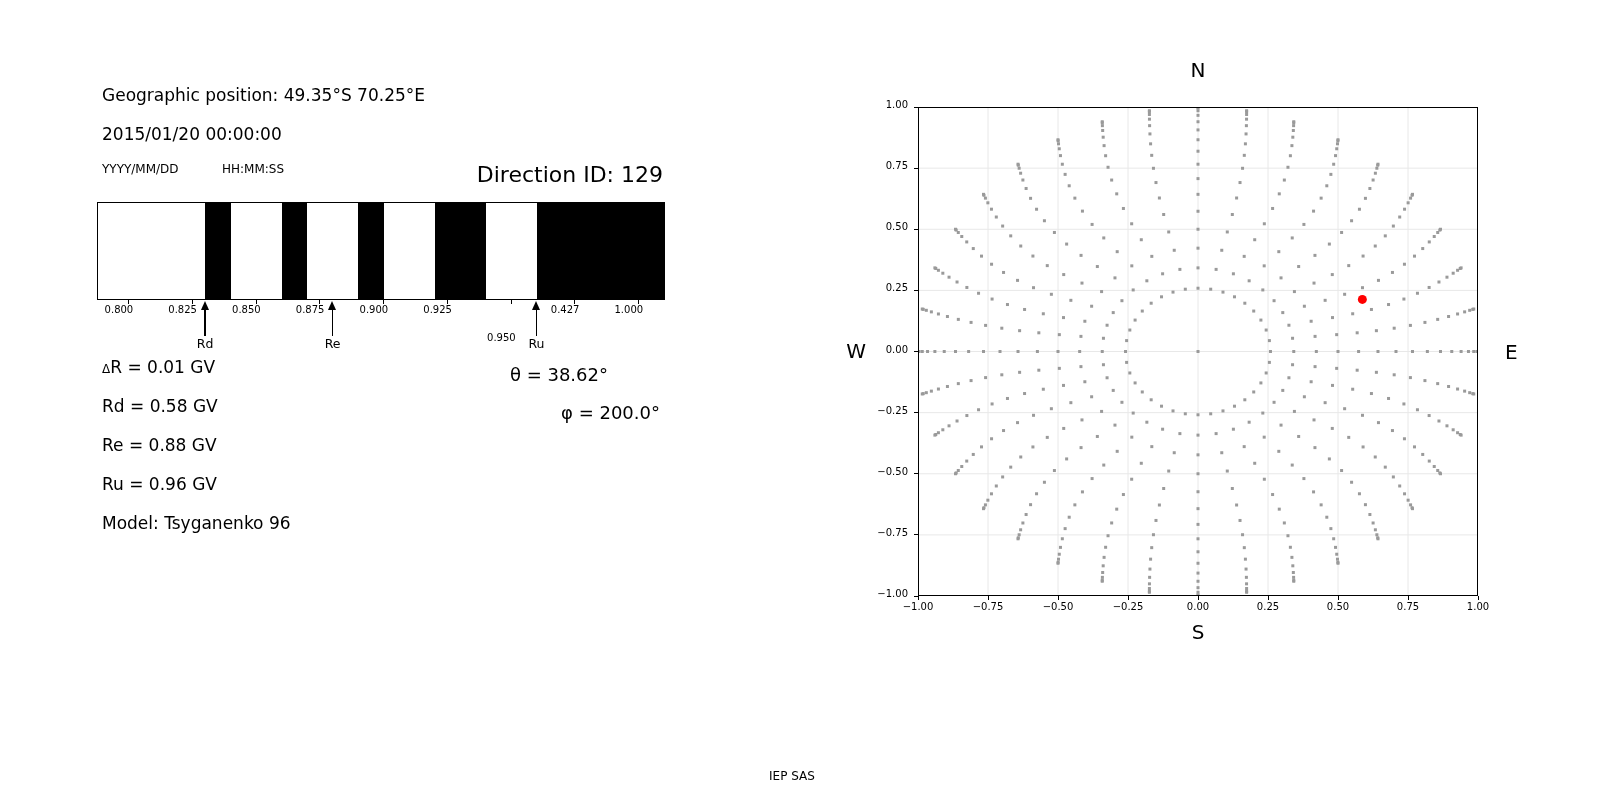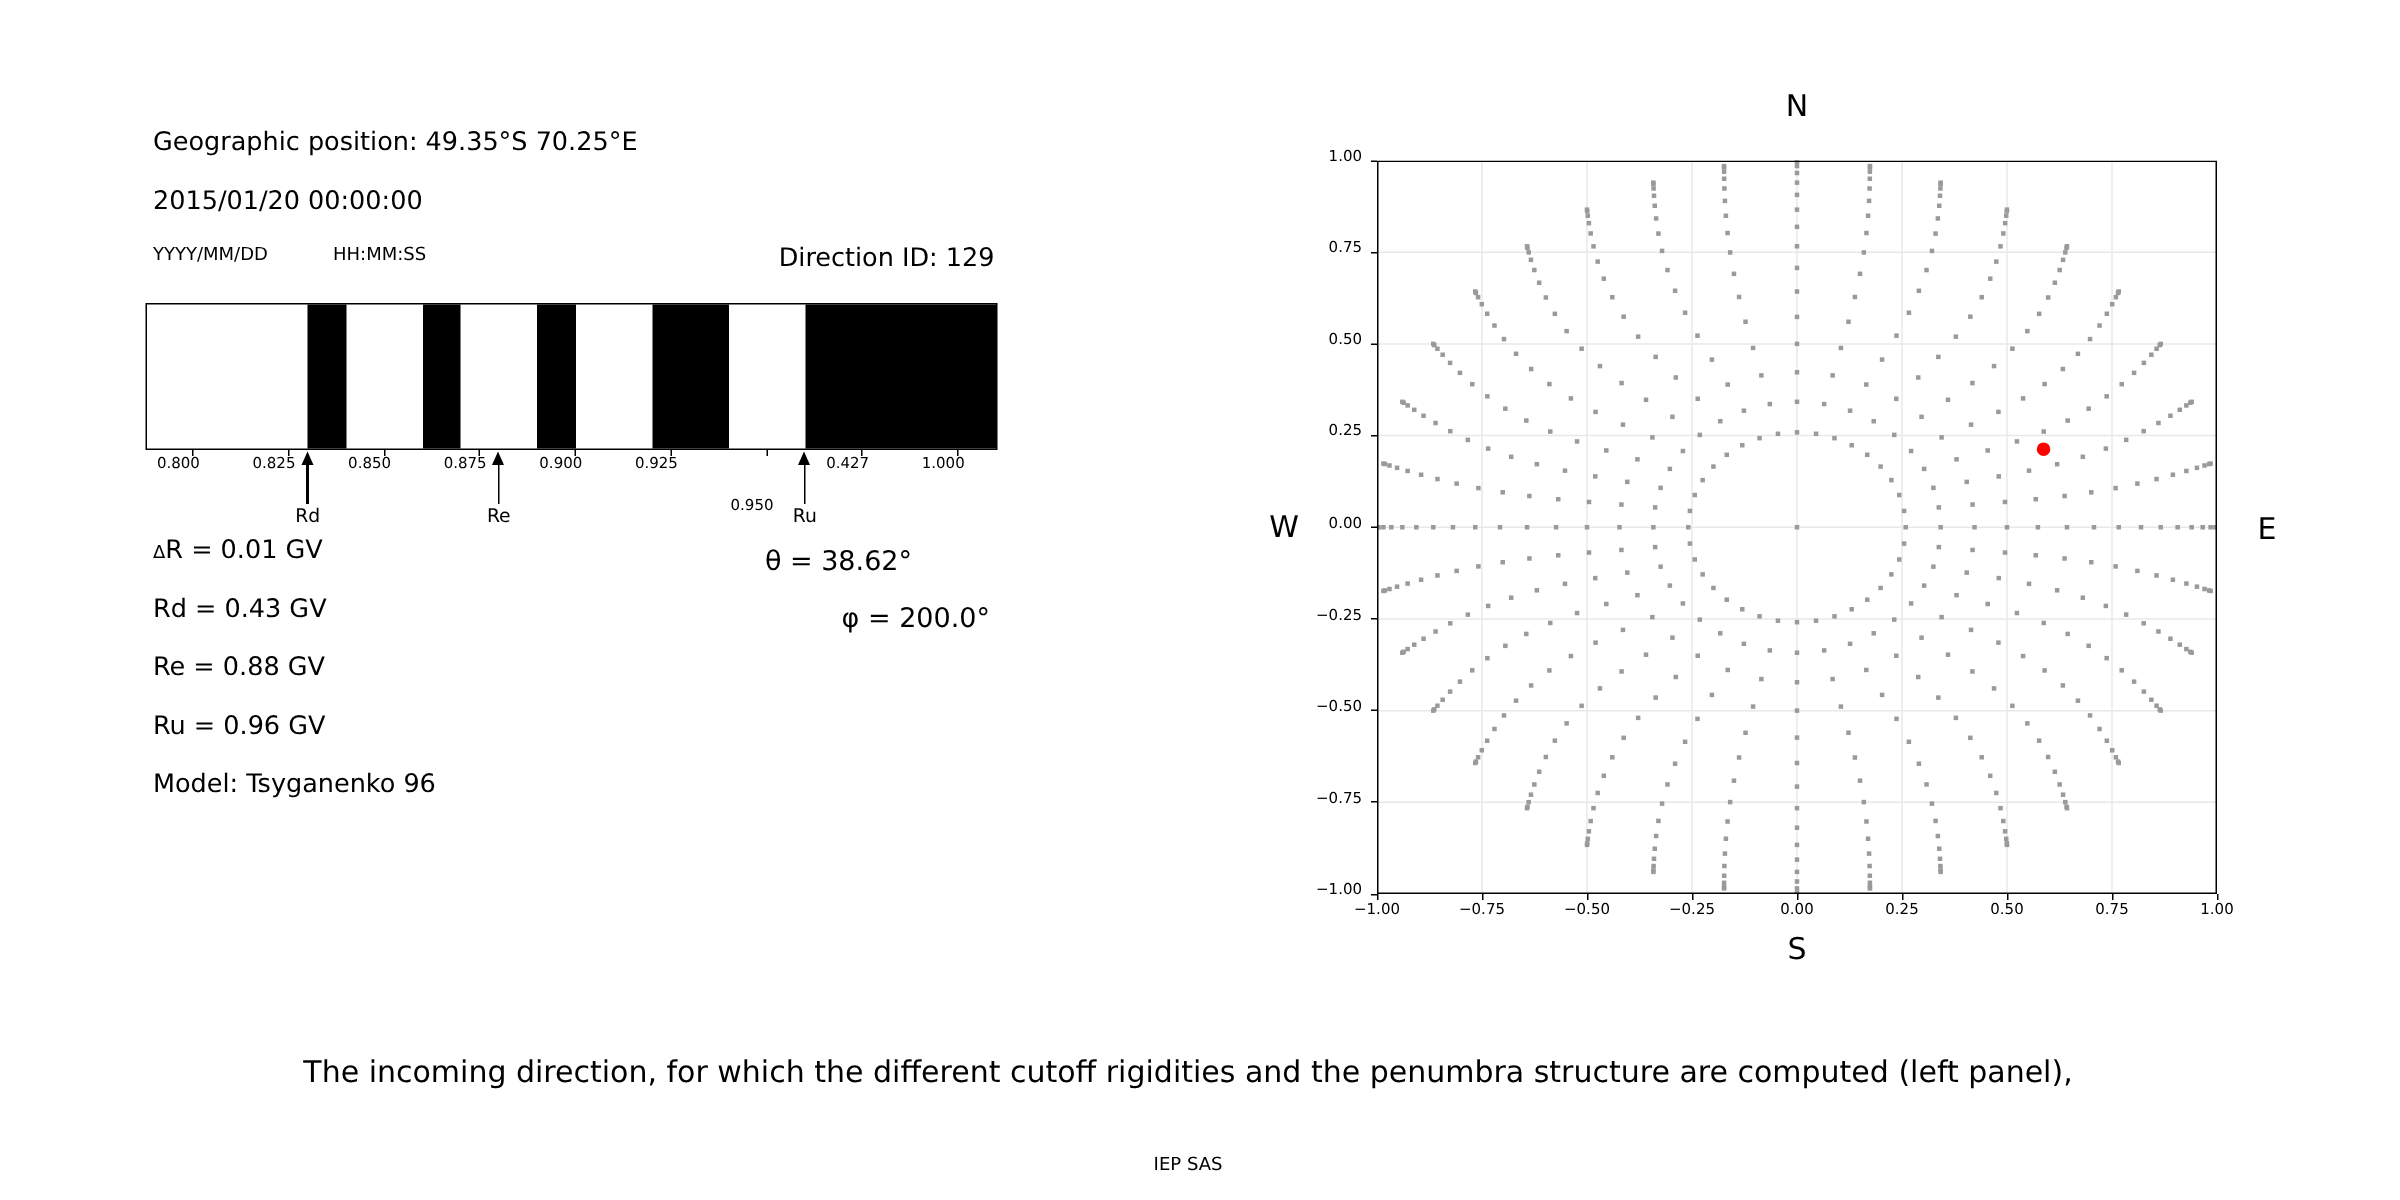--- a/index.html
+++ b/index.html
@@ -1,21 +1,21 @@
 <!DOCTYPE html>
 <html><head>
 <meta charset="utf-8">
 <style>
   html,body{margin:0;padding:0;background:#ffffff;}
   #fig{position:relative;width:1600px;height:800px;background:#ffffff;overflow:hidden;
        font-family:"DejaVu Sans","Liberation Sans",sans-serif;color:#000;}
   .abs{position:absolute;white-space:nowrap;}
   .t17{font-size:17px;}
   .t18{font-size:18px;}
-  .t19{font-size:17px;}
+  .t19{font-size:22px;}
   .t20{font-size:20px;}
   .t12{font-size:12px;}
   .tick-label{font-size:10px;}
   .delta-sym{font-size:12px;}
   #penumbra-box{position:absolute;left:97px;top:202px;width:566px;height:96px;
                 border:1px solid #000;background:#fff;}
   .pen-band{position:absolute;top:0;height:96px;background:#000;}
   .pen-tick{position:absolute;width:1px;height:4px;background:#000;top:300px;}
   .pen-tick-label{position:absolute;width:48px;text-align:left;top:304px;}
   .arrow-stem{position:absolute;width:1.5px;background:#000;top:309px;height:27px;}
@@ -73,21 +73,21 @@
       <div class="arrow-label" style="left: 185.081px;">Rd</div>
       <div class="arrow-head" style="left: 328.059px;"></div>
       <div class="arrow-stem" style="left: 331.809px;"></div>
       <div class="arrow-label" style="left: 312.559px;">Re</div>
       <div class="arrow-head" style="left: 532.023px;"></div>
       <div class="arrow-stem" style="left: 535.773px;"></div>
       <div class="arrow-label" style="left: 516.523px;">Ru</div>
     </div>
 
   <div class="abs t17" style="left:102px;top:357px;"><span class="delta-sym">Δ</span><span>R = 0.01 GV</span></div>
-  <div class="abs t17" style="left:102px;top:396px;">Rd = 0.43 GV</div>
+  <div class="abs t17" style="left:102px;top:396px;">Rd = 0.58 GV</div>
   <div class="abs t17" style="left:102px;top:435px;">Re = 0.88 GV</div>
   <div class="abs t17" style="left:102px;top:474px;">Ru = 0.96 GV</div>
   <div class="abs t17" style="left:102px;top:513px;">Model: Tsyganenko 96</div>
   <div class="abs t18" style="right:992px;top:364px;">θ = 38.62°</div>
   <div class="abs t18" style="right:940px;top:402px;">φ = 200.0°</div>
 
   <svg id="dirmap-svg" width="560" height="489" viewBox="0 0 560 489">
       <line x1="70" x2="70" y1="0" y2="489" stroke="#e8e8e8" stroke-width="1"></line>
       <line x1="0" x2="560" y1="427.875" y2="427.875" stroke="#e8e8e8" stroke-width="1"></line>
       <line x1="140" x2="140" y1="0" y2="489" stroke="#e8e8e8" stroke-width="1"></line>
@@ -719,16 +719,15 @@
       <div class="map-ytick-label tick-label" style="top: 526.875px;">−0.75</div>
       <div class="map-ytick" style="top: 595.5px;"></div>
       <div class="map-ytick-label tick-label" style="top: 588px;">−1.00</div>
     </div>
 
   <div class="abs cardinal" style="left:918px;width:560px;text-align:center;top:58px;">N</div>
   <div class="abs cardinal" style="left:918px;width:560px;text-align:center;top:620px;">S</div>
   <div class="abs cardinal" style="left:826px;width:40px;text-align:right;top:339px;">W</div>
   <div class="abs cardinal" style="left:1505px;top:340px;">E</div>
 
-  <div class="caption-line t20" style="top:702px;">The incoming direction, for which the different cutoff rigidities and the penumbra structure are computed (left panel),</div>
   <div class="caption-line t12" style="top:769px;">IEP SAS</div>
 
 </div>
 
 </body></html>

